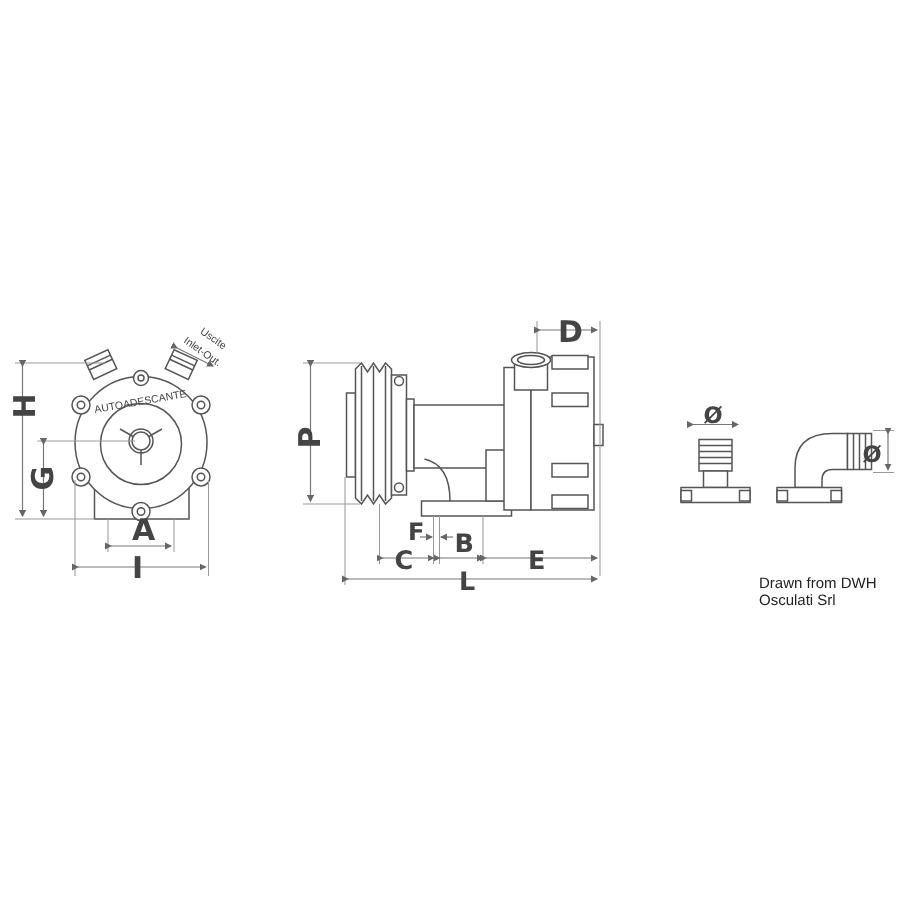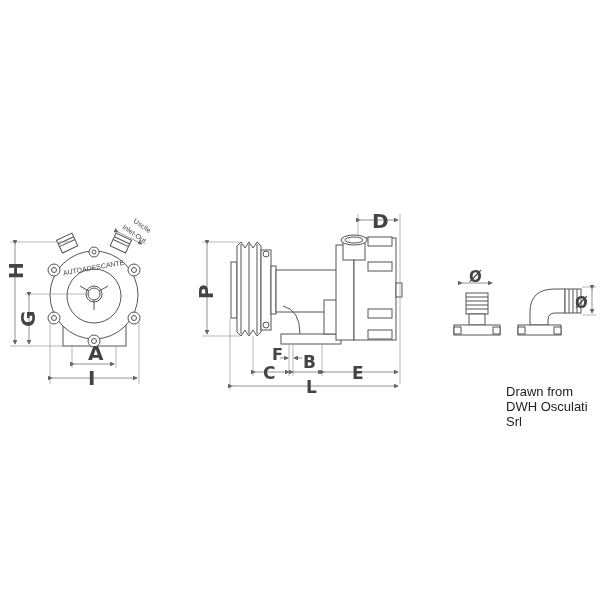--- a/index.html
+++ b/index.html
@@ -5,21 +5,21 @@
   html, body { margin: 0; padding: 0; background: #ffffff; }
   body { width: 600px; height: 600px; position: relative; overflow: hidden;
          font-family: "Liberation Sans", sans-serif; }
   svg { position: absolute; left: 0; top: 0; }
   .ln { stroke: #555; stroke-width: 1; fill: none; }
   .lf { stroke: #555; stroke-width: 1; fill: #fff; }
   .dim { stroke: #777; stroke-width: 0.8; fill: none; }
   .ext { stroke: #999; stroke-width: 0.7; fill: none; }
   .lbl { font-family: "DejaVu Sans", sans-serif; fill: #444; font-size: 20px; font-weight: bold; }
   .small { font-family: "Liberation Sans", sans-serif; fill: #444; font-size: 7px; }
-  .credit { position: absolute; left: 506px; top: 384px; font-size: 13px; color: #222;
+  .credit { position: absolute; left: 506px; top: 384px; font-size: 10px; color: #222;
             font-family: "Liberation Sans", sans-serif; }
 </style>
 </head>
 <body>
 
 <svg width="600" height="600" viewBox="0 0 600 600">
   <defs>
     <marker id="ar" markerWidth="6" markerHeight="6" refX="5" refY="3" orient="auto">
       <path d="M0,0 L6,3 L0,6 z" fill="#666"></path>
     </marker>

